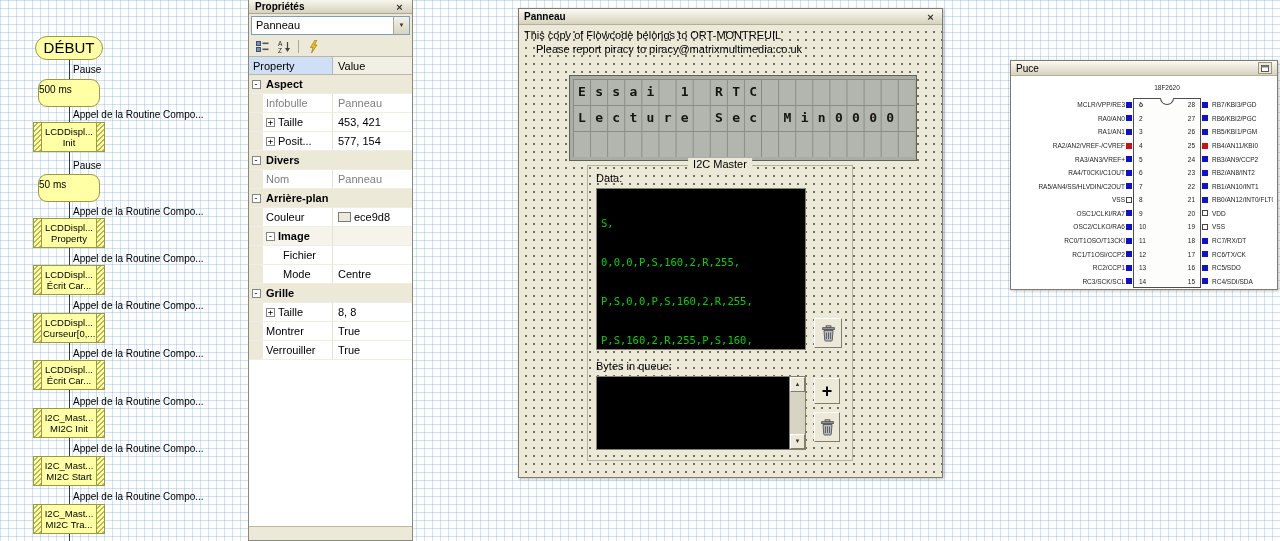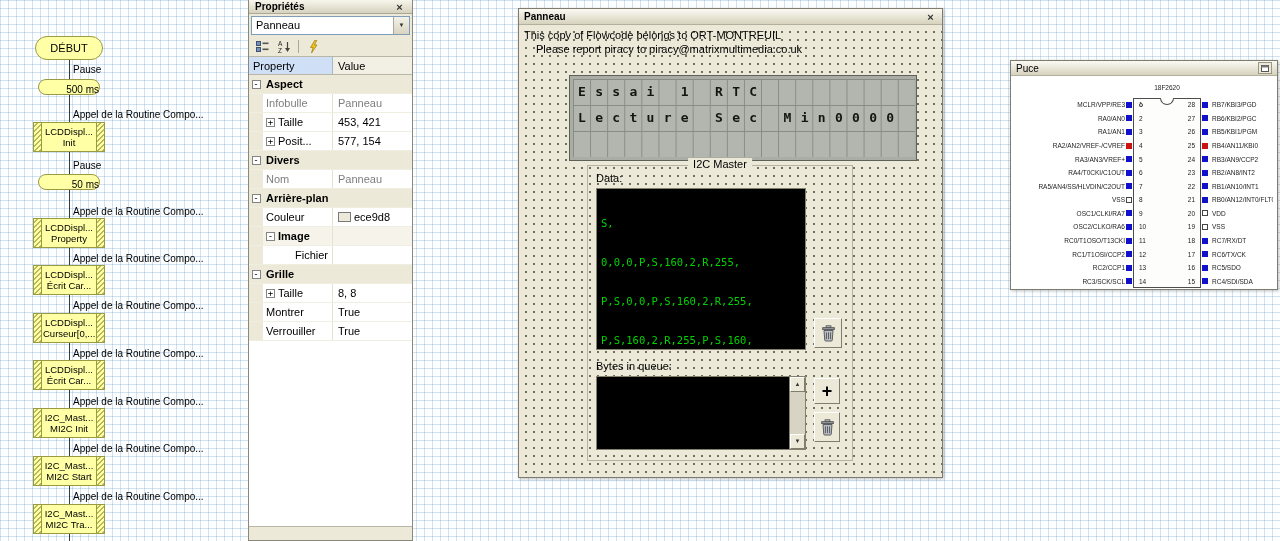--- a/index.html
+++ b/index.html
@@ -13,27 +13,27 @@
       linear-gradient(to bottom, rgba(110,160,205,.30) 1px, transparent 1px);
     background-size:8px 8px;
     font-size:11px; color:#000;
   }
 
   
   .flow-line { position:absolute; left:69px; top:48px; width:1px; height:493px; background:#3a3a3a; }
   .flow-start {
     position:absolute; left:35px; top:36px; width:68px; height:24px;
     background:#ffffa6; border:1px solid #9a9a42; border-radius:12px;
-    text-align:center; line-height:22px; font-size:11px;
+    text-align:center; line-height:22px; font-size:15px;
   }
   .flow-label { position:absolute; left:73px; font-size:10px; white-space:nowrap; color:#000; }
   .flow-pause {
-    position:absolute; left:38px; width:62px; height:16px;
+    position:absolute; left:38px; width:62px; height:28px;
     background:#ffffa6; border:1px solid #9a9a42; border-radius:9px;
-    text-align:right; line-height:20px; font-size:10px;
+    text-align:left; line-height:20px; font-size:10px;
   }
   .flow-call {
     position:absolute; left:33px; width:72px; height:30px;
     background:#ffffa6; border:1px solid #9a9a42;
     font-size:9.5px; line-height:1.2; text-align:center;
     display:flex; flex-direction:column; justify-content:center; padding:0 9px;
     overflow:hidden; white-space:nowrap;
   }
   .flow-call::before, .flow-call::after {
     content:""; position:absolute; top:0; bottom:0; width:7px;
@@ -76,21 +76,21 @@
   .ph-prop { width:84px; background:#cfe0f6; border-right:1px solid #a9b7cb; display:flex; align-items:center; padding-left:4px; }
   .ph-val { flex:1; background:#f2f0e4; display:flex; align-items:center; padding-left:5px; }
   .prop-row { display:flex; height:19px; background:#fff; border-bottom:1px solid #f0ede1; font-size:11px; align-items:stretch; }
   .prop-gutter { width:14px; flex:none; background:#ece9d8; display:flex; align-items:center; justify-content:center; }
   .prop-name { width:70px; flex:none; padding-left:3px; display:flex; align-items:center; gap:3px; border-right:1px solid #e4e1d5; white-space:nowrap; overflow:hidden; }
   .prop-value { flex:1; padding-left:5px; display:flex; align-items:center; gap:3px; white-space:nowrap; overflow:hidden; }
   .prop-row.group { background:#ece9d8; font-weight:bold; }
   .prop-row.group .prop-name { border-right:none; width:auto; }
   .prop-row.subgroup { font-weight:bold; background:#f6f4ea; }
   .muted { color:#7e7e7e; }
-  .indent { padding-left:32px; }
+  .indent { padding-left:20px; }
   .expander {
     width:9px; height:9px; border:1px solid #848484; background:#fff;
     font-size:9px; line-height:7px; text-align:center; font-weight:normal; flex:none;
     font-family:"DejaVu Sans Mono",monospace;
   }
   .swatch { width:13px; height:10px; border:1px solid #7a7a7a; background:#ece9d8; flex:none; }
   .props-footer { position:absolute; left:0; right:0; bottom:0; height:14px; background:#ece9d8; border-top:1px solid #b9b6a5; }
 
   
   .window { position:absolute; border:1px solid #7e7c6f; background:#ece9d8; box-shadow:1px 1px 3px rgba(0,0,0,.25); }
@@ -344,20 +344,25 @@
           </span>
         <span class="prop-value"></span>
       </div>
 
       <div class="prop-row">
         <span class="prop-gutter"></span>
         <span class="prop-name indent">Fichier</span>
         <span class="prop-value"></span>
       </div>
 
+      <div class="prop-row">
+        <span class="prop-gutter"></span>
+        <span class="prop-name indent">Mode</span>
+        <span class="prop-value">Centre</span>
+      </div>
 
       <div class="prop-row group">
         <span class="prop-gutter">
             <span class="expander">-</span>
           </span>
         <span class="prop-name">Grille</span>
       </div>
 
       <div class="prop-row">
         <span class="prop-gutter"></span>

